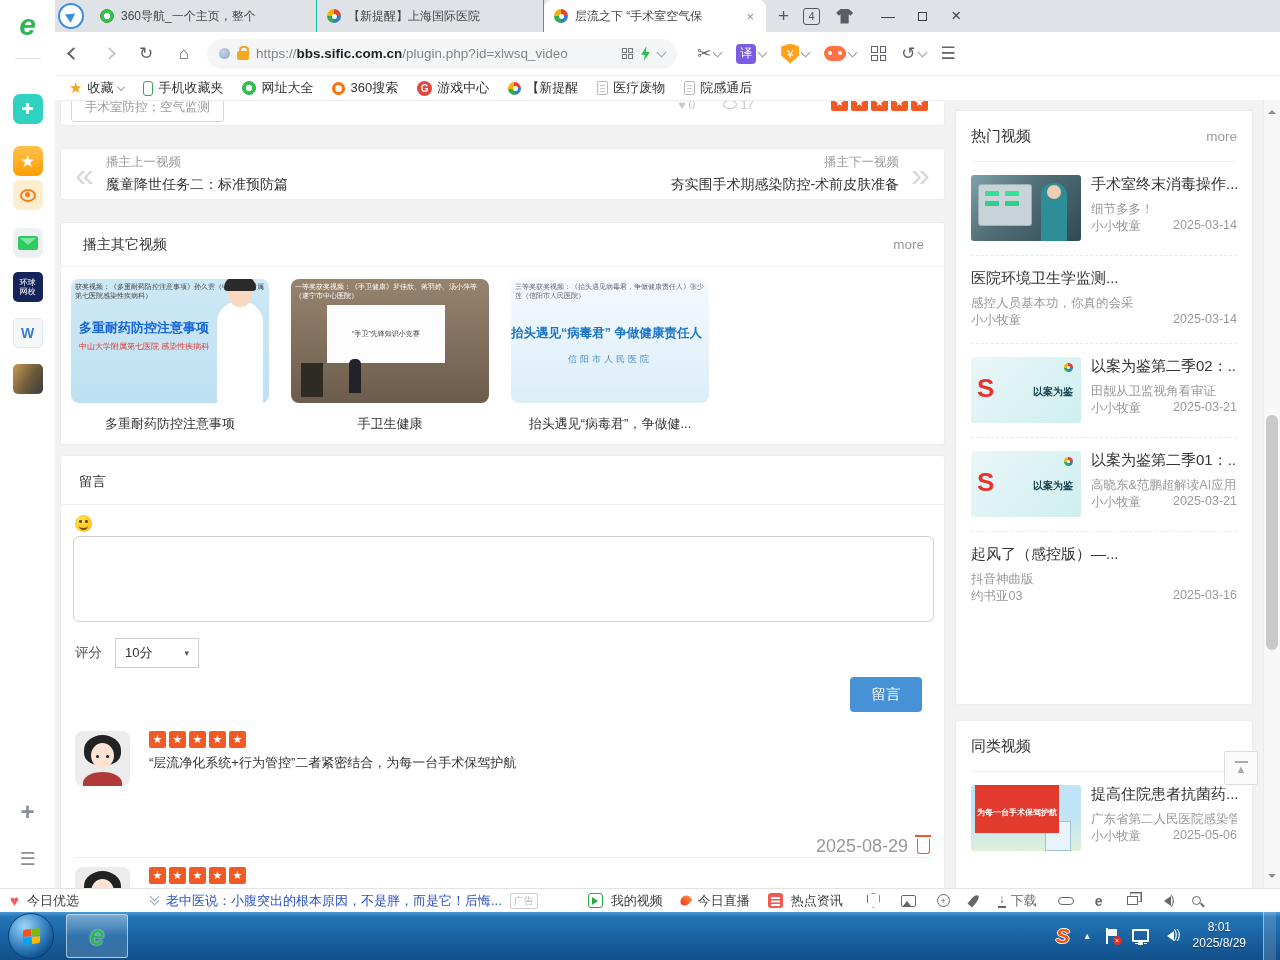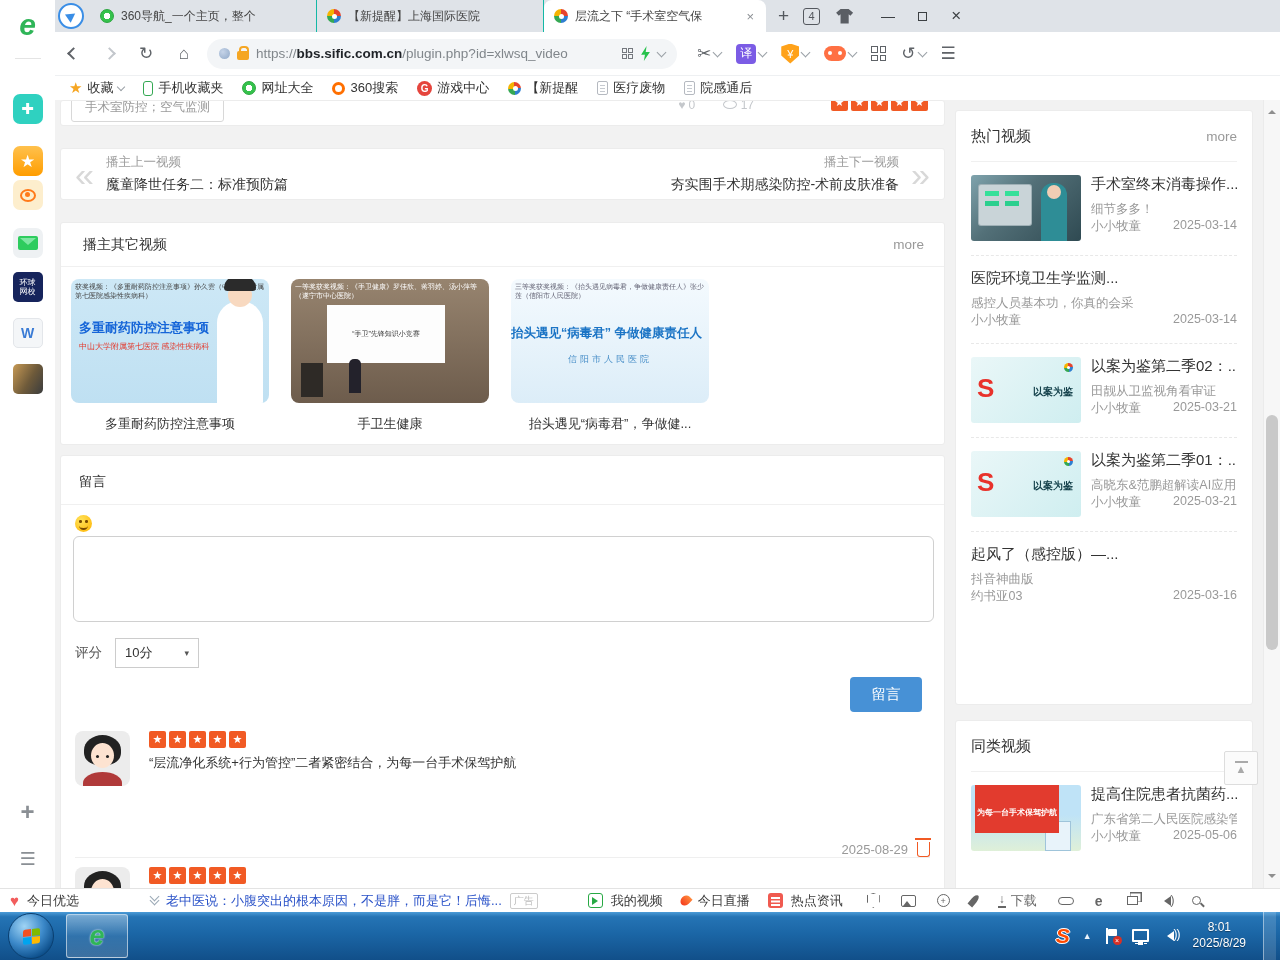--- a/index.html
+++ b/index.html
@@ -153,21 +153,21 @@
   #comment-1 { top:275px; height:126px; }
   #comment-2 { top:411px; height:60px; }
   .avatar { position:absolute; left:0; top:0; width:55px; height:55px; border-radius:8px; background:#ececec; overflow:hidden; }
   .avatar:before { content:""; position:absolute; left:9px; top:4px; width:37px; height:30px; background:#222; border-radius:50% 50% 40% 40%; }
   .avatar .face { position:absolute; left:16px; top:12px; width:23px; height:25px; background:#fde3d1; border-radius:50%; }
   .avatar .face:before { content:""; position:absolute; left:5px; top:12px; width:3px; height:3px; background:#222; border-radius:50%; box-shadow:10px 0 0 #222; }
   .avatar .shirt { position:absolute; left:8px; bottom:-8px; width:39px; height:22px; background:#b03a3a; border-radius:50% 50% 0 0; }
   .cm-body { margin-left:74px; }
   .cm-text { font-size:13px; color:#333; margin-top:6px; }
   .cm-foot { position:absolute; right:0; bottom:0; display:flex; align-items:center; gap:9px; }
-  .cm-date { font-size:13px; color:#999; }
+  .cm-date { font-size:18px; color:#999; }
   .trash { width:13px; height:15px; border:1.5px solid #f15a24; border-top:none; border-radius:0 0 3px 3px; position:relative; }
   .trash:before { content:""; position:absolute; left:-3px; top:-4px; width:16px; height:2px; background:#f15a24; }
   .cm-sep { position:absolute; left:14px; right:14px; top:401px; border-top:1px solid #efefef; }
 
   
   #hot-card { left:900px; top:10px; width:298px; height:595px; padding:0 15px; }
   #related-card { left:900px; top:620px; width:298px; height:175px; padding:0 15px; }
   .side-head { height:51px; display:flex; align-items:center; justify-content:space-between; border-bottom:1px solid #f0f0f0; }
   .side-title { font-size:15px; color:#333; }
   .side-item { display:flex; gap:10px; padding:13px 0 14px; border-bottom:1px dashed #e8e8e8; }

